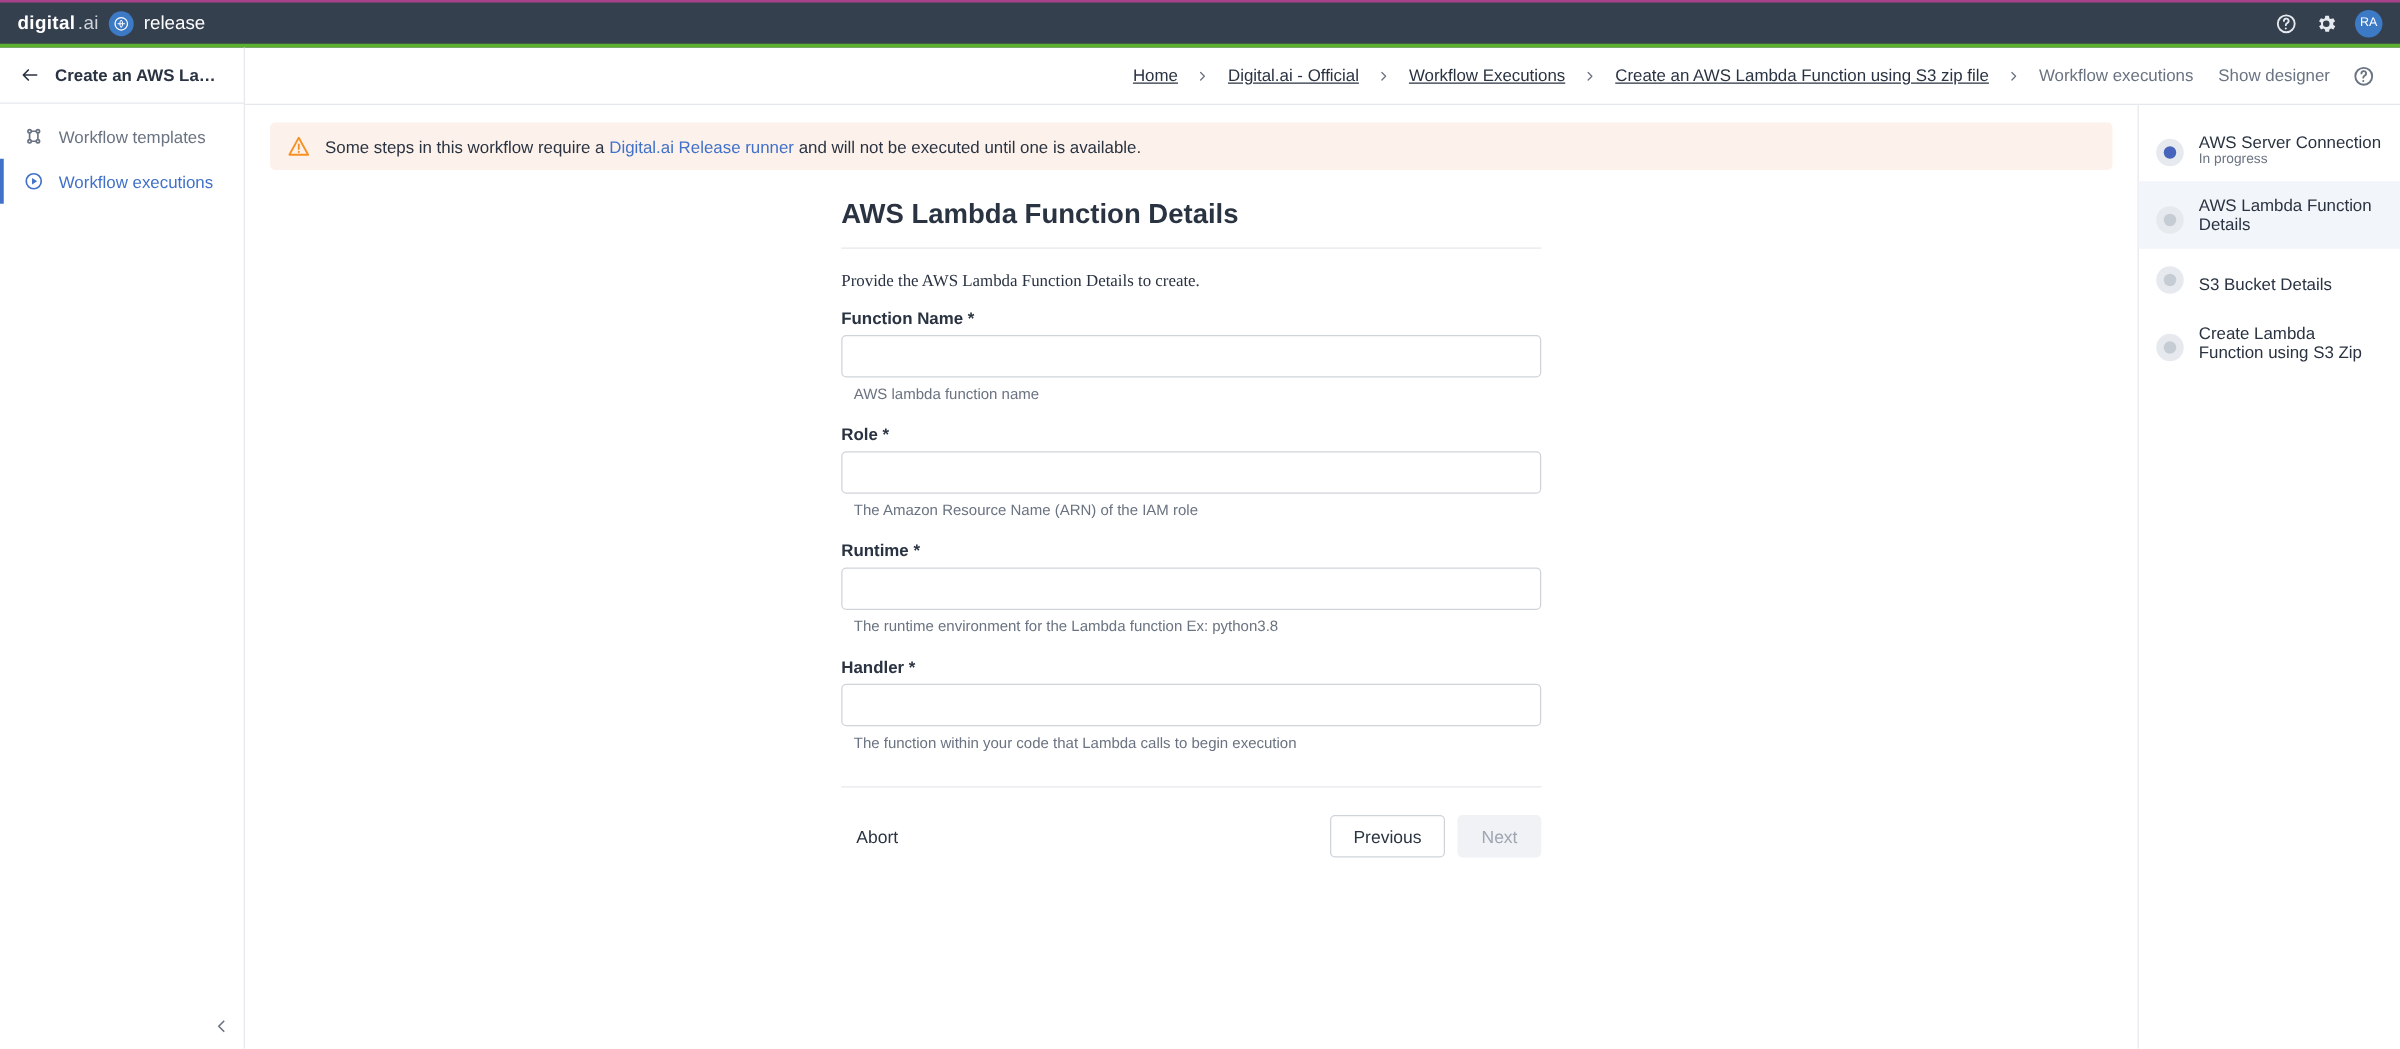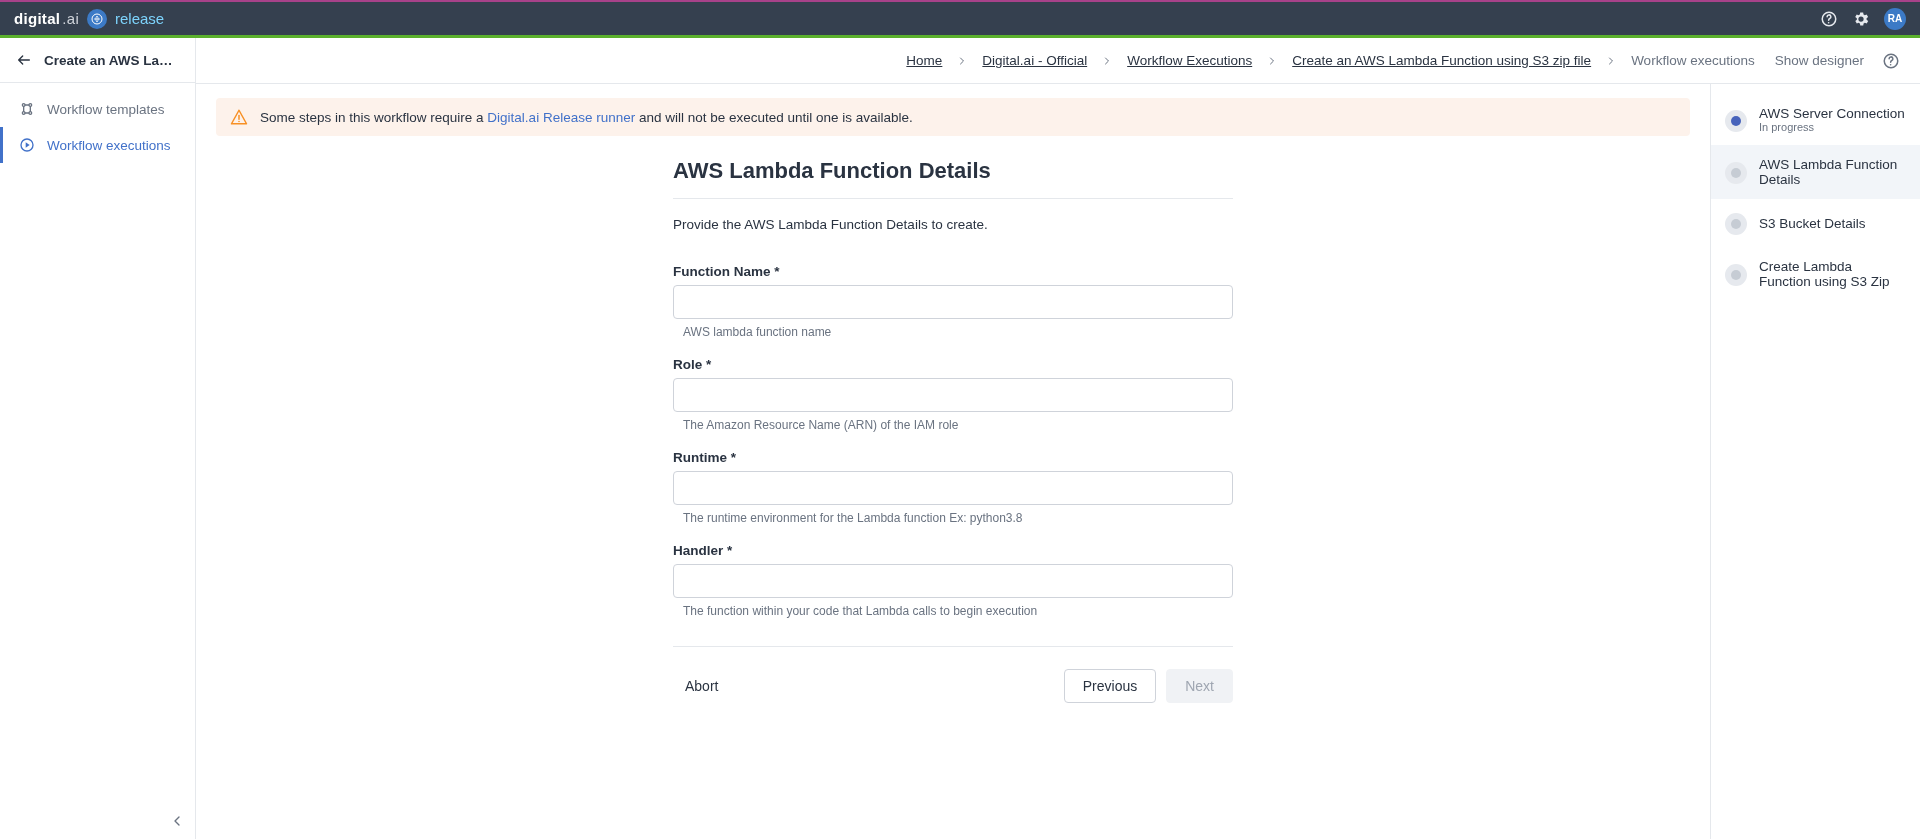--- a/index.html
+++ b/index.html
@@ -36,26 +36,26 @@
     align-items: center;
     justify-content: space-between;
     padding: 0 14px;
   }
   .brand { display: flex; align-items: center; gap: 8px; }
   .brand-text { color: #fff; font-weight: 600; font-size: 15px; letter-spacing: .3px;}
   .brand-dot-ai { color:#cfd3da; font-weight:400; margin-left:2px;}
   .brand-badge {
     width:20px;height:20px;border-radius:50%;background:#3c7ac6;display:inline-flex;align-items:center;justify-content:center;
   }
-  .product-text { color: #7dd3fc; font-weight: 300; font-size: 15px;}
+  .product-text { color: #ffffff; font-weight: 300; font-size: 15px;}
   .top-right { display:flex; align-items:center; gap:14px; }
   .top-icon { color:#e6e9ee; display:flex; align-items:center; cursor:pointer;}
   .avatar {
     width:22px;height:22px;border-radius:50%;background:var(--avatar-bg);color:#fff;font-size:10px;
-    display:flex;align-items:center;justify-content:center;font-weight:700;
+    display:flex;align-items:center;justify-content:center;font-weight:400;
   }
 
   
   .shell { display:flex; height: calc(839px - 38px); }
 
   
   .sidebar {
     width: 196px;
     border-right: 1px solid var(--border-light);
     display:flex;flex-direction:column;
@@ -117,21 +117,21 @@
     display:flex;align-items:center;gap:12px;
     font-size:13.5px;
     color: var(--text-dark);
   }
   .warn-banner .warn-ic { color: var(--warn-icon); display:inline-flex;}
   .warn-banner a { color: var(--link-blue); text-decoration:none; }
 
   .form-wrap { max-width: 560px; margin: 6px auto 40px auto; }
   .form-title { font-size:22px; font-weight:700; margin: 22px 0 14px; color: var(--text-dark);}
   .form-divider { border:none; border-top:1px solid var(--border-light); margin: 0 0 18px;}
-  .form-desc { color: var(--text-dark); font-size:13.5px; margin-bottom:32px;}
+  .form-desc { color: var(--text-dark); font-size:13.5px; margin-bottom:14px;font-family:Liberation Serif, serif;}
   .field { margin-bottom: 18px; }
   .field-label { font-weight:700; font-size:13.5px; margin-bottom:6px; display:block; color:var(--text-dark);}
   .field-input {
     width:100%; height:34px; border:1px solid #cfd3da; border-radius:4px;
     padding: 4px 10px; font-size:14px; background:#fff;
   }
   .field-help { font-size:12px; color: var(--text-muted); margin-top:6px; padding-left:10px;}
   .form-foot-divider { border:none; border-top:1px solid var(--border-light); margin: 28px 0 22px;}
   .form-actions { display:flex; align-items:center; justify-content:space-between;}
   .abort-btn { background:none;border:none;color:var(--text-dark);font-size:14px;cursor:pointer;padding:8px 12px;}
@@ -144,21 +144,21 @@
   .btn-disabled { background:var(--disabled-bg); border:1px solid var(--disabled-bg); color:var(--disabled-text); cursor:not-allowed;}
 
   
   .steps-rail {
     width:210px;
     border-left:1px solid var(--border-light);
     padding-top:10px;
     background:#fff;
   }
   .step {
-    display:flex; gap:12px; padding:12px 14px; align-items:center; cursor:default;
+    display:flex; gap:12px; padding:12px 14px; align-items:flex-end; cursor:default;
   }
   .step.active { background:#f2f5f9; }
   .step-dot {
     width:22px;height:22px;border-radius:50%;
     background:#e6e9ee;flex-shrink:0;margin-top:2px;
     display:flex;align-items:center;justify-content:center;
   }
   .step.in-progress .step-dot::after {
     content:""; width:10px;height:10px;border-radius:50%;background:var(--step-blue);
   }

